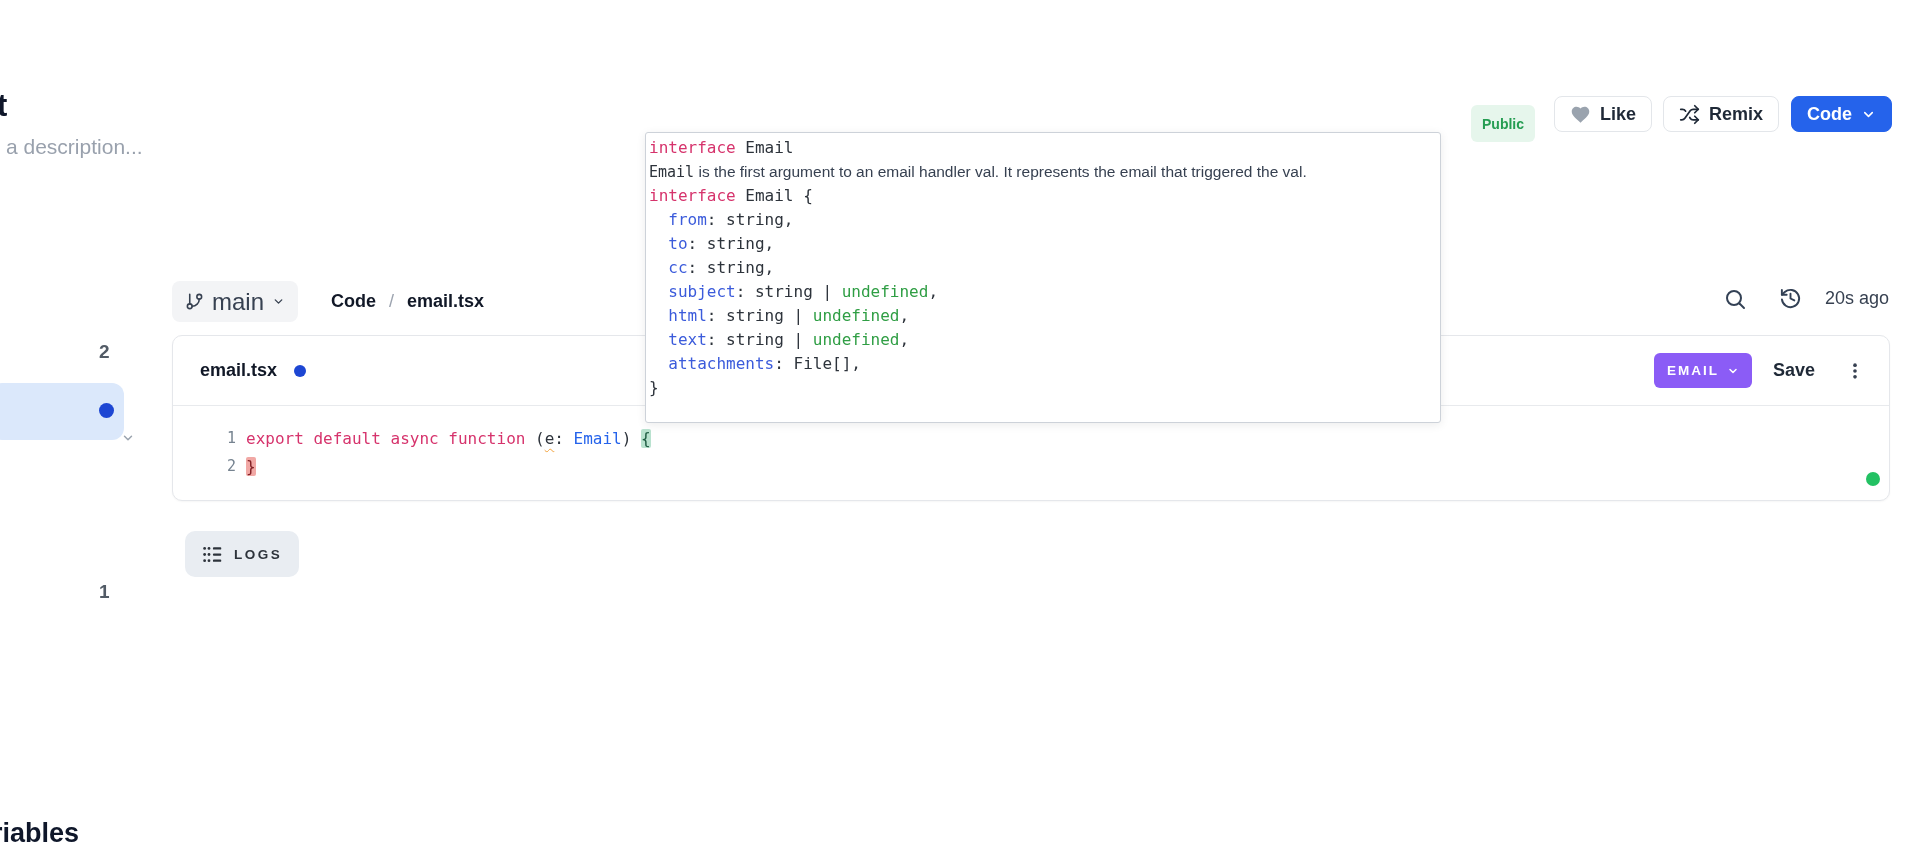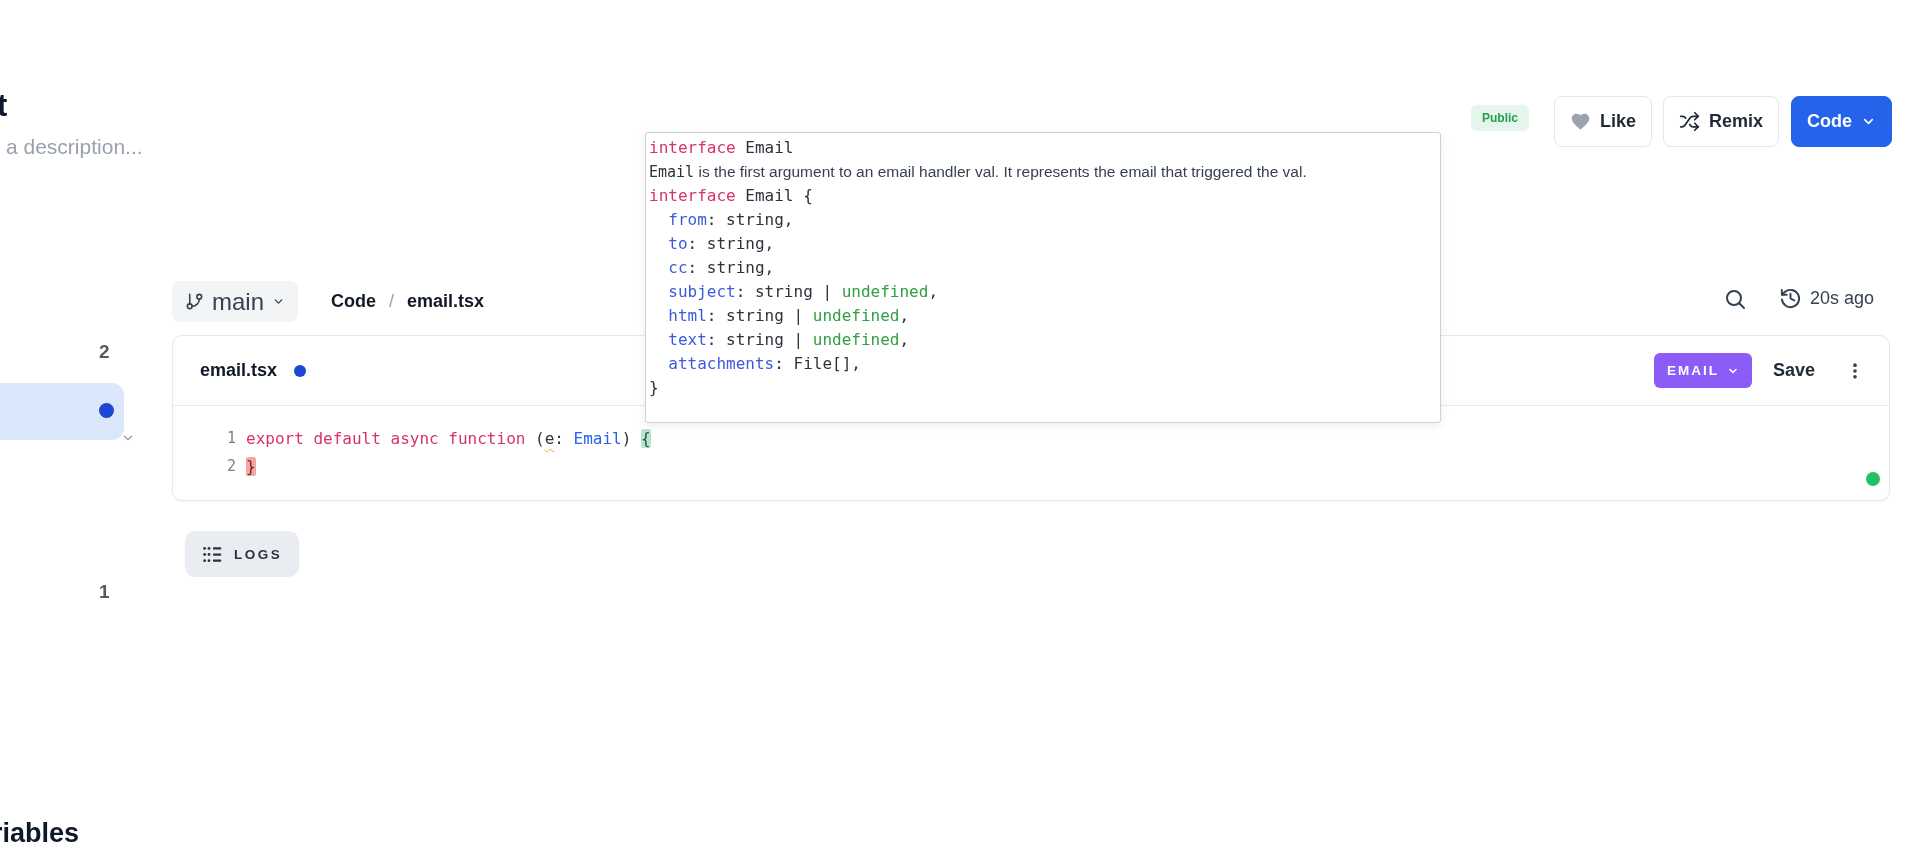--- a/index.html
+++ b/index.html
@@ -6,35 +6,35 @@
   html,body { width:1914px; height:861px; background:#fff; overflow:hidden;
     font-family:"Liberation Sans", sans-serif; color:#1f2937; }
   .abs { position:absolute; }
 
   
   .title-frag { font-size:31px; font-weight:700; color:#0f172a; }
   .desc-frag  { font-size:21px; color:#99a1ad;text-align:right; }
   .bottom-frag{ font-size:27px; font-weight:700; color:#0f172a; }
 
   
-  .badge-public { height:26px; display:flex; align-items:center; padding:0 11px;
+  .badge-public { height:37px; display:flex; align-items:center; padding:0 11px;
     background:var(--badge_bg,#e6f6ec); color:var(--badge_text,#259d52);
-    font-size:12px; font-weight:600; border-radius:6px; }
-  .btn { height:51px; display:flex; align-items:center; gap:9px; padding:0 15px;
+    font-size:14px; font-weight:600; border-radius:6px; }
+  .btn { height:36px; display:flex; align-items:center; gap:9px; padding:0 15px;
     background:#fff; border:1px solid #e3e6ea; border-radius:8px;
     font-size:18px; font-weight:600; color:#1f2937; cursor:pointer; }
   .btn-primary { background:var(--accent_blue,#2563eb); border-color:var(--accent_blue,#2563eb); color:#fff; }
 
   
   .pill { height:41px; display:flex; align-items:center; gap:8px; padding:0 13px;
     background:#f3f4f6; border-radius:8px; color:#374151; font-size:24px; cursor:pointer; }
   .crumbs { height:41px; display:flex; align-items:center; gap:13px; }
   .crumb-strong { font-size:18px; font-weight:700; color:#111827; }
   .crumb-sep { font-size:18px; color:#9ca3af; }
-  .lastsave { display:flex; align-items:center; gap:8px; color:#374151; font-size:18px; }
+  .lastsave { display:flex; align-items:center; gap:23px; color:#374151; font-size:18px; }
 
   
   .rail-num { font-size:19px; font-weight:600; color:#525b66; }
   .rail-hl { width:134px; height:57px; background:var(--selection_bg,#dbe8fb); border-radius:12px; }
   .dot-blue { width:15px; height:15px; border-radius:50%; background:var(--dot_blue,#1d46d3); }
 
   
   .editor-card { left:172px; top:335px; width:1718px; height:166px;
     background:#fff; border:1px solid #e5e7eb; border-radius:10px;
     box-shadow:0 1px 2px rgba(0,0,0,.04); }

